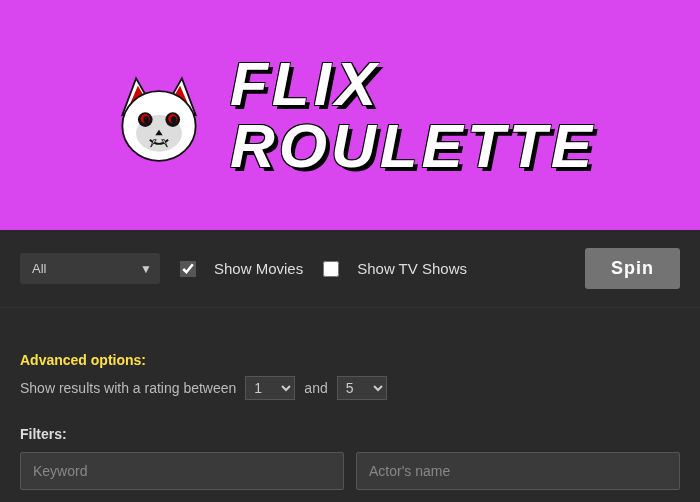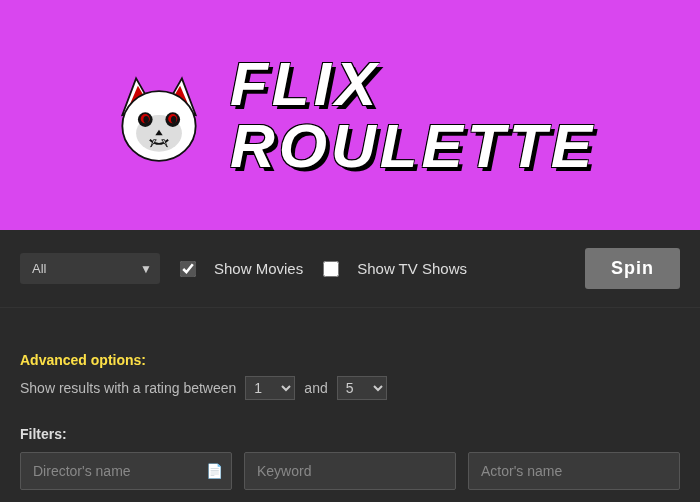--- a/index.html
+++ b/index.html
@@ -277,23 +277,19 @@
       <option selected="">5</option><option>6</option><option>7</option><option>8</option>
       <option>9</option><option>10</option>
     </select>
   </div>
 </div>
 
 <div class="filters-section">
   <div class="filters-title">Filters:</div>
   <div class="filter-inputs">
     <div class="filter-input-wrapper">
-      <input type="text" class="filter-input" placeholder="Director's name" style="">
-      <span class="filter-icon">📄</span>
-    </div>
-    <div class="filter-input-wrapper">
       <input type="text" class="filter-input" placeholder="Keyword" style="">
     </div>
     <div class="filter-input-wrapper">
       <input type="text" class="filter-input" placeholder="Actor's name" style="">
     </div>
   </div>
 </div>
 
 </body></html>

